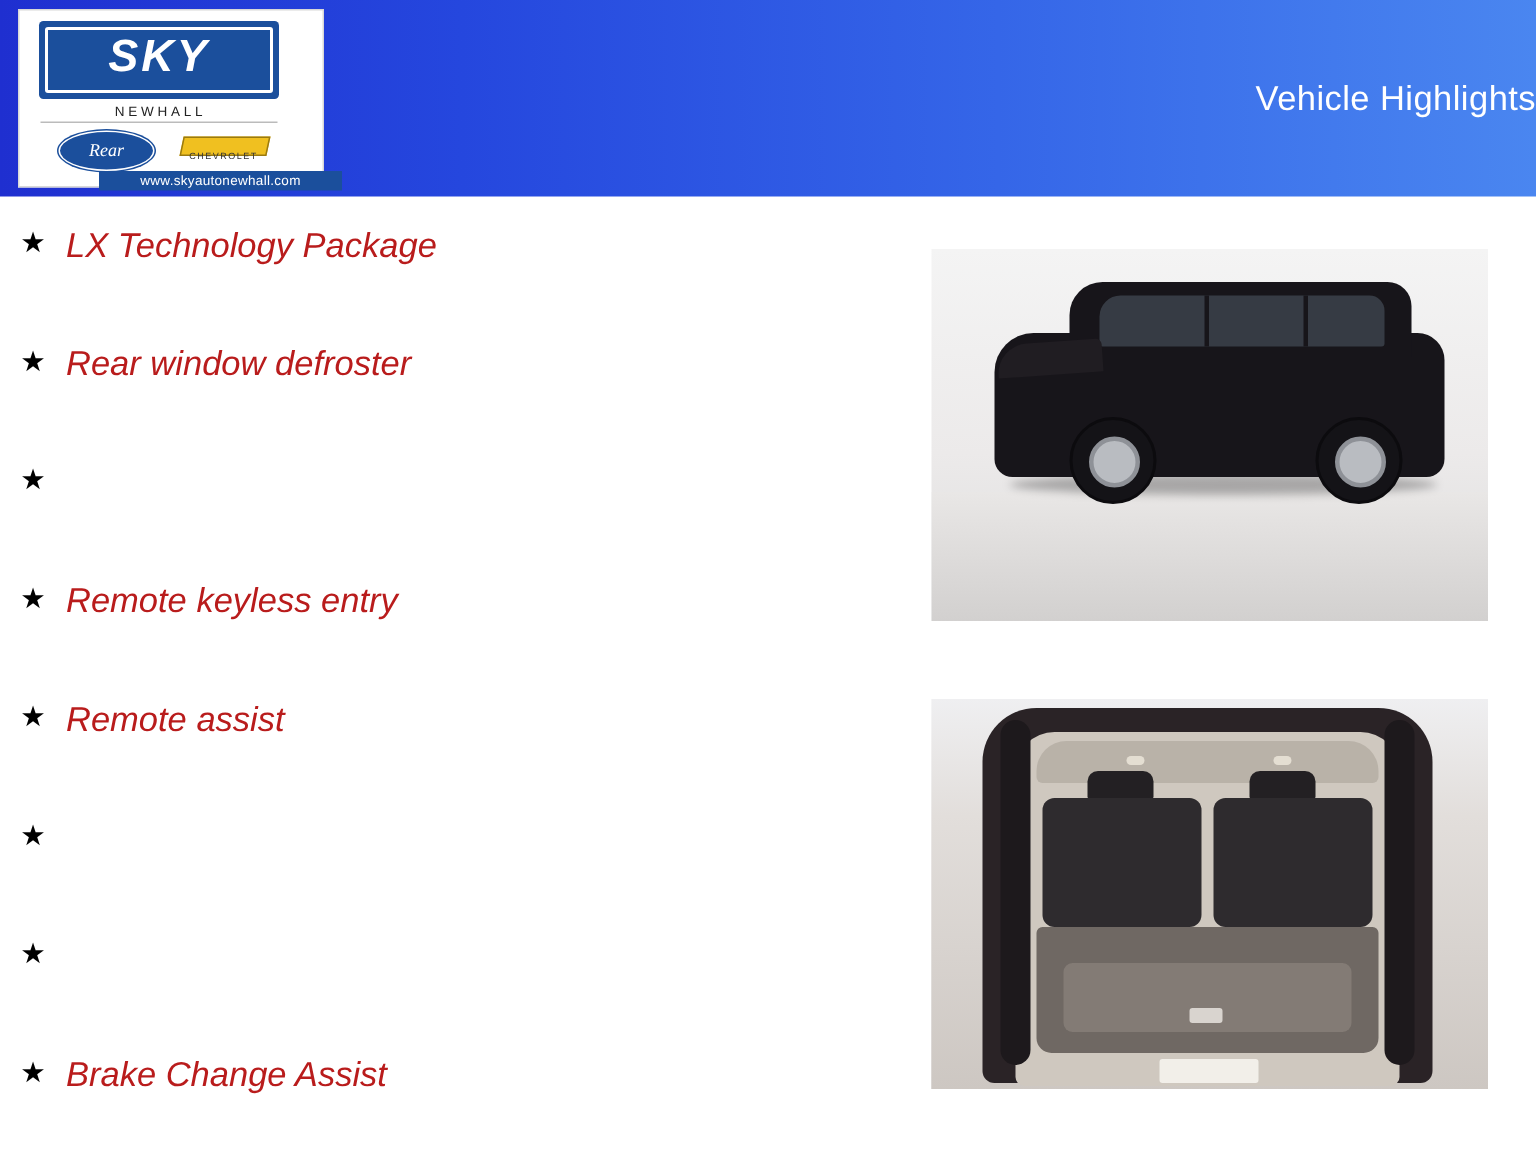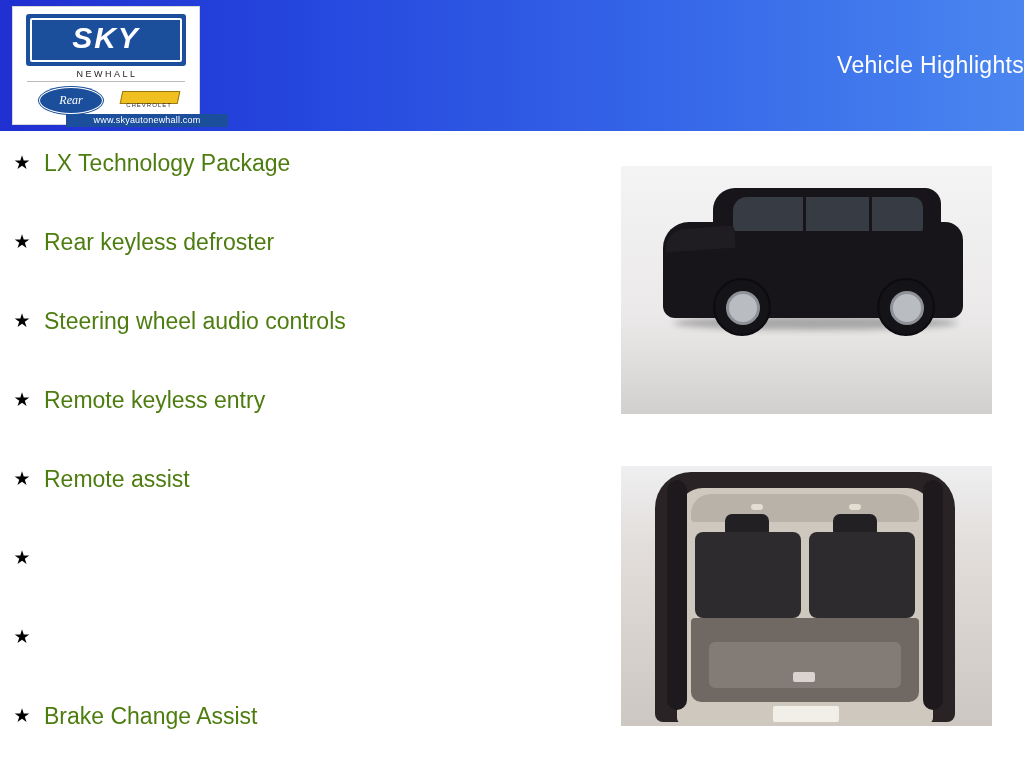--- a/index.html
+++ b/index.html
@@ -37,21 +37,21 @@
     color: #ffffff;
     font-size: 23px;
     letter-spacing: 0.3px;
   }
 
   
   .logo {
     position: absolute;
     left: 12px;
     top: 6px;
-    width: 188px;
+    width: 204px;
     height: 119px;
     background: #ffffff;
     border: 1px solid #d8d8d8;
     box-sizing: border-box;
   }
   .logo-sky {
     position: absolute;
     left: 13px;
     top: 7px;
     width: 160px;
@@ -177,22 +177,23 @@
   }
   .feature-bullet {
     width: 44px;
     text-align: center;
     font-size: 19px;
     color: #000000;
     line-height: 30px;
   }
   .feature-text {
     font-size: 23px;
-    color: #4d7c0f;
+    color: #b91c1c;
     line-height: 30px;
+    font-style: italic;
   }
 
   
   .photo {
     position: absolute;
     border: 0;
     overflow: hidden;
   }
   .photo-top {
     left: 621px;
@@ -450,25 +451,24 @@
     <div class="logo-url">www.skyautonewhall.com</div>
   </div>
 
   <div class="features">
     <div class="feature-row">
       <div class="feature-bullet">★</div>
       <div class="feature-text">LX Technology Package</div>
     </div>
     <div class="feature-row">
       <div class="feature-bullet">★</div>
-      <div class="feature-text">Rear keyless defroster</div>
-    </div>
-    <div class="feature-row">
-      <div class="feature-bullet">★</div>
-      <div class="feature-text">Steering wheel audio controls</div>
+      <div class="feature-text">Rear window defroster</div>
+    </div>
+    <div class="feature-row">
+      <div class="feature-bullet">★</div>
     </div>
     <div class="feature-row">
       <div class="feature-bullet">★</div>
       <div class="feature-text">Remote keyless entry</div>
     </div>
     <div class="feature-row">
       <div class="feature-bullet">★</div>
       <div class="feature-text">Remote assist</div>
     </div>
     <div class="feature-row">

